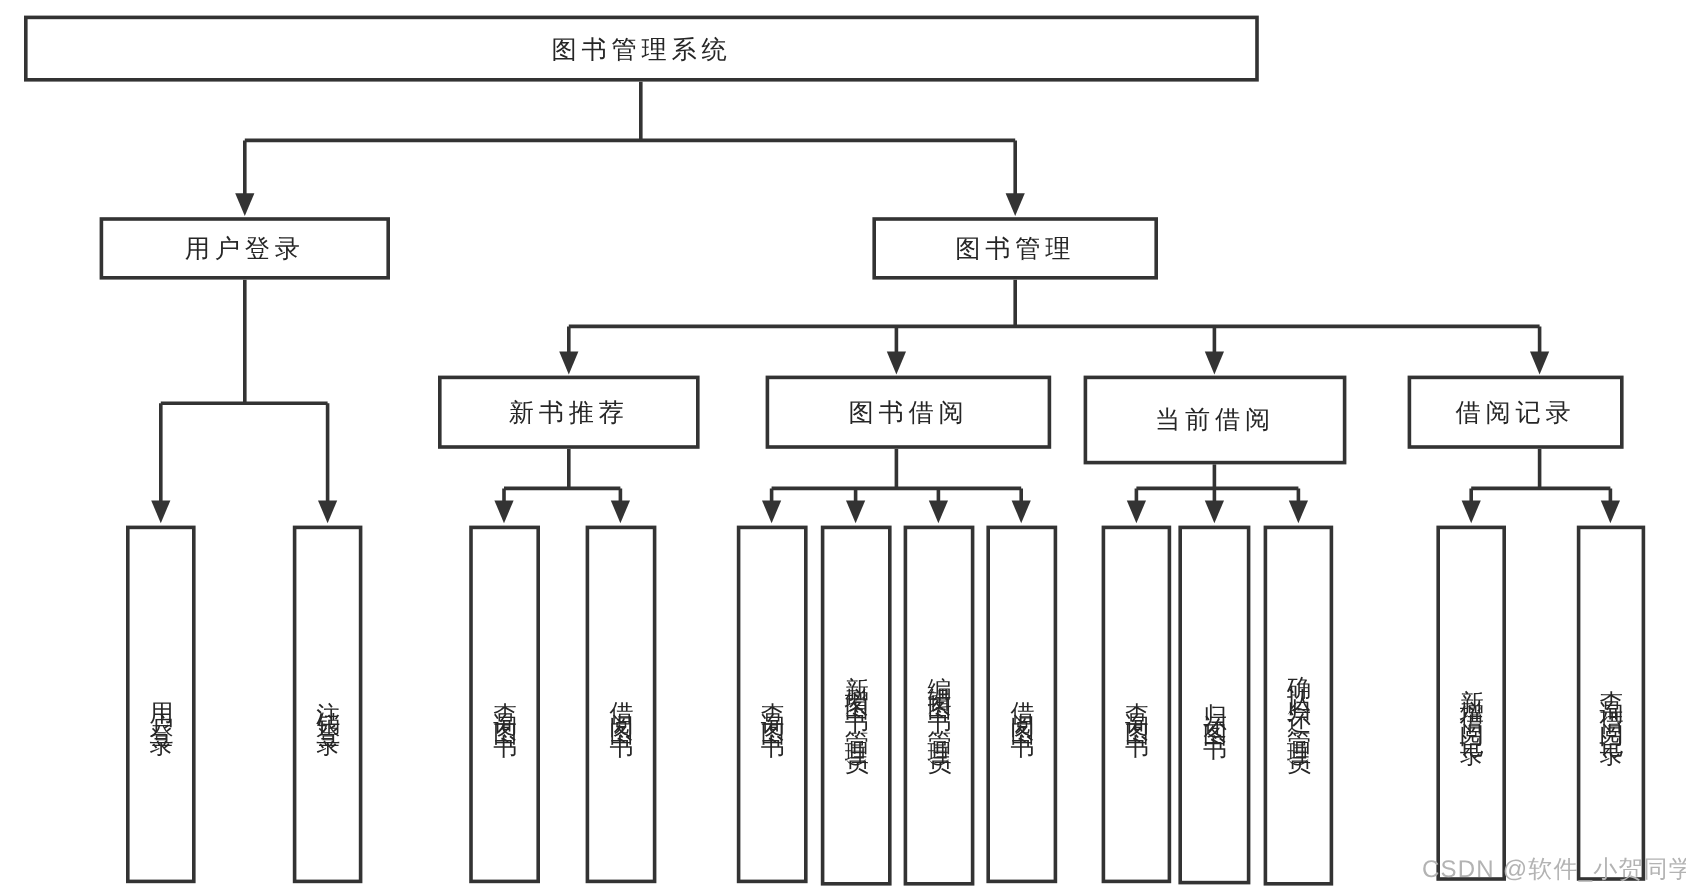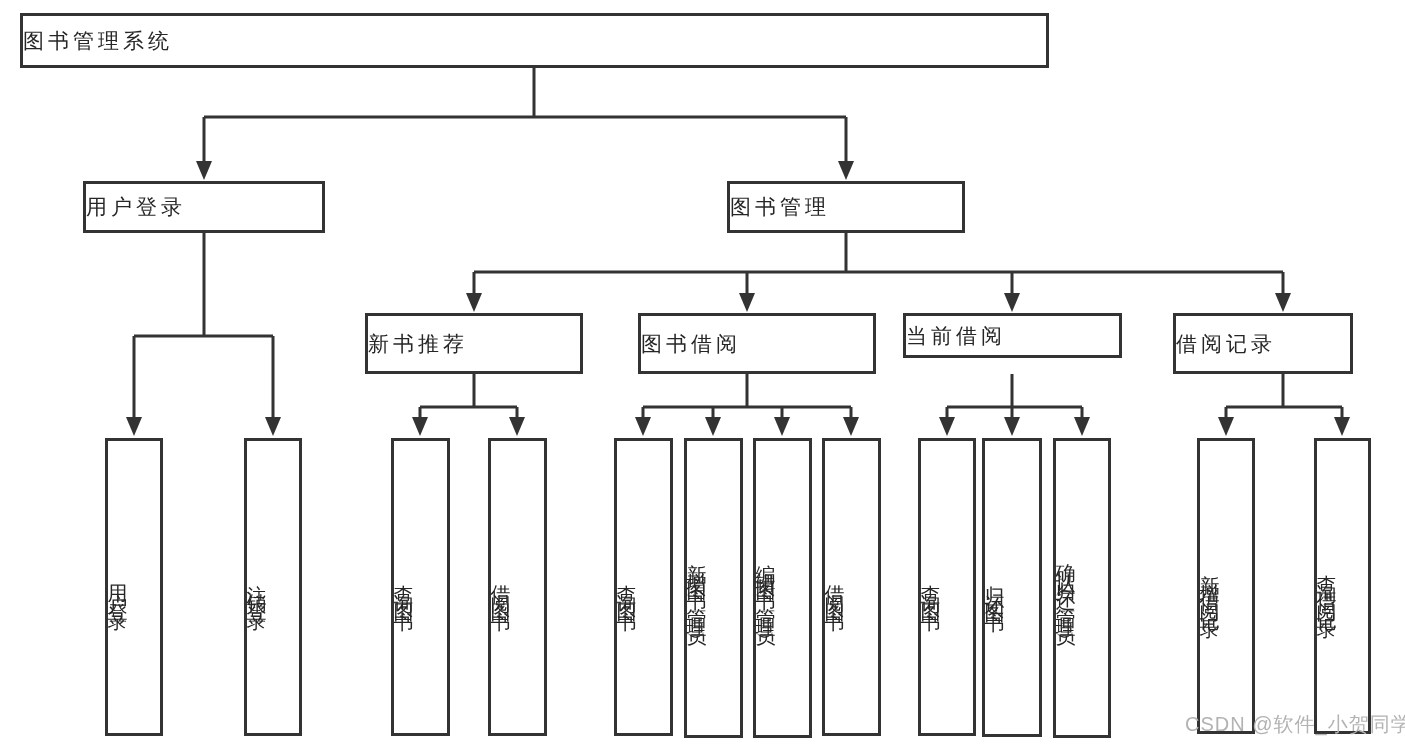--- a/index.html
+++ b/index.html
@@ -16,21 +16,21 @@
     left: 0; top: 0;
     z-index: 1;
   }
   .node {
     position: absolute;
     box-sizing: border-box;
     border: 3px solid #333333;
     background: #ffffff;
     display: flex;
     align-items: center;
-    justify-content: flex-start;
+    justify-content: center;
     color: #262626;
     z-index: 2;
   }
   .hnode span {
     font-size: 21px;
     letter-spacing: 4px;
     white-space: nowrap;
     color: #262626;
   }
   .vnode span {
@@ -100,21 +100,21 @@
   <div class="node hnode" style="left:727px; top:181px; width:238px; height:52px;">
     <span>图书管理</span>
   </div>
 
   <div class="node hnode" style="left:365px; top:313px; width:218px; height:61px;">
     <span>新书推荐</span>
   </div>
   <div class="node hnode" style="left:638px; top:313px; width:238px; height:61px;">
     <span>图书借阅</span>
   </div>
-  <div class="node hnode" style="left:903px; top:313px; width:219px; height:45px;">
+  <div class="node hnode" style="left:903px; top:313px; width:219px; height:74px;">
     <span>当前借阅</span>
   </div>
   <div class="node hnode" style="left:1173px; top:313px; width:180px; height:61px;">
     <span>借阅记录</span>
   </div>
 
   <div class="node vnode" style="left:105px; top:438px; width:58px; height:298px;">
     <span>用户登录</span>
   </div>
   <div class="node vnode" style="left:244px; top:438px; width:58px; height:298px;">

